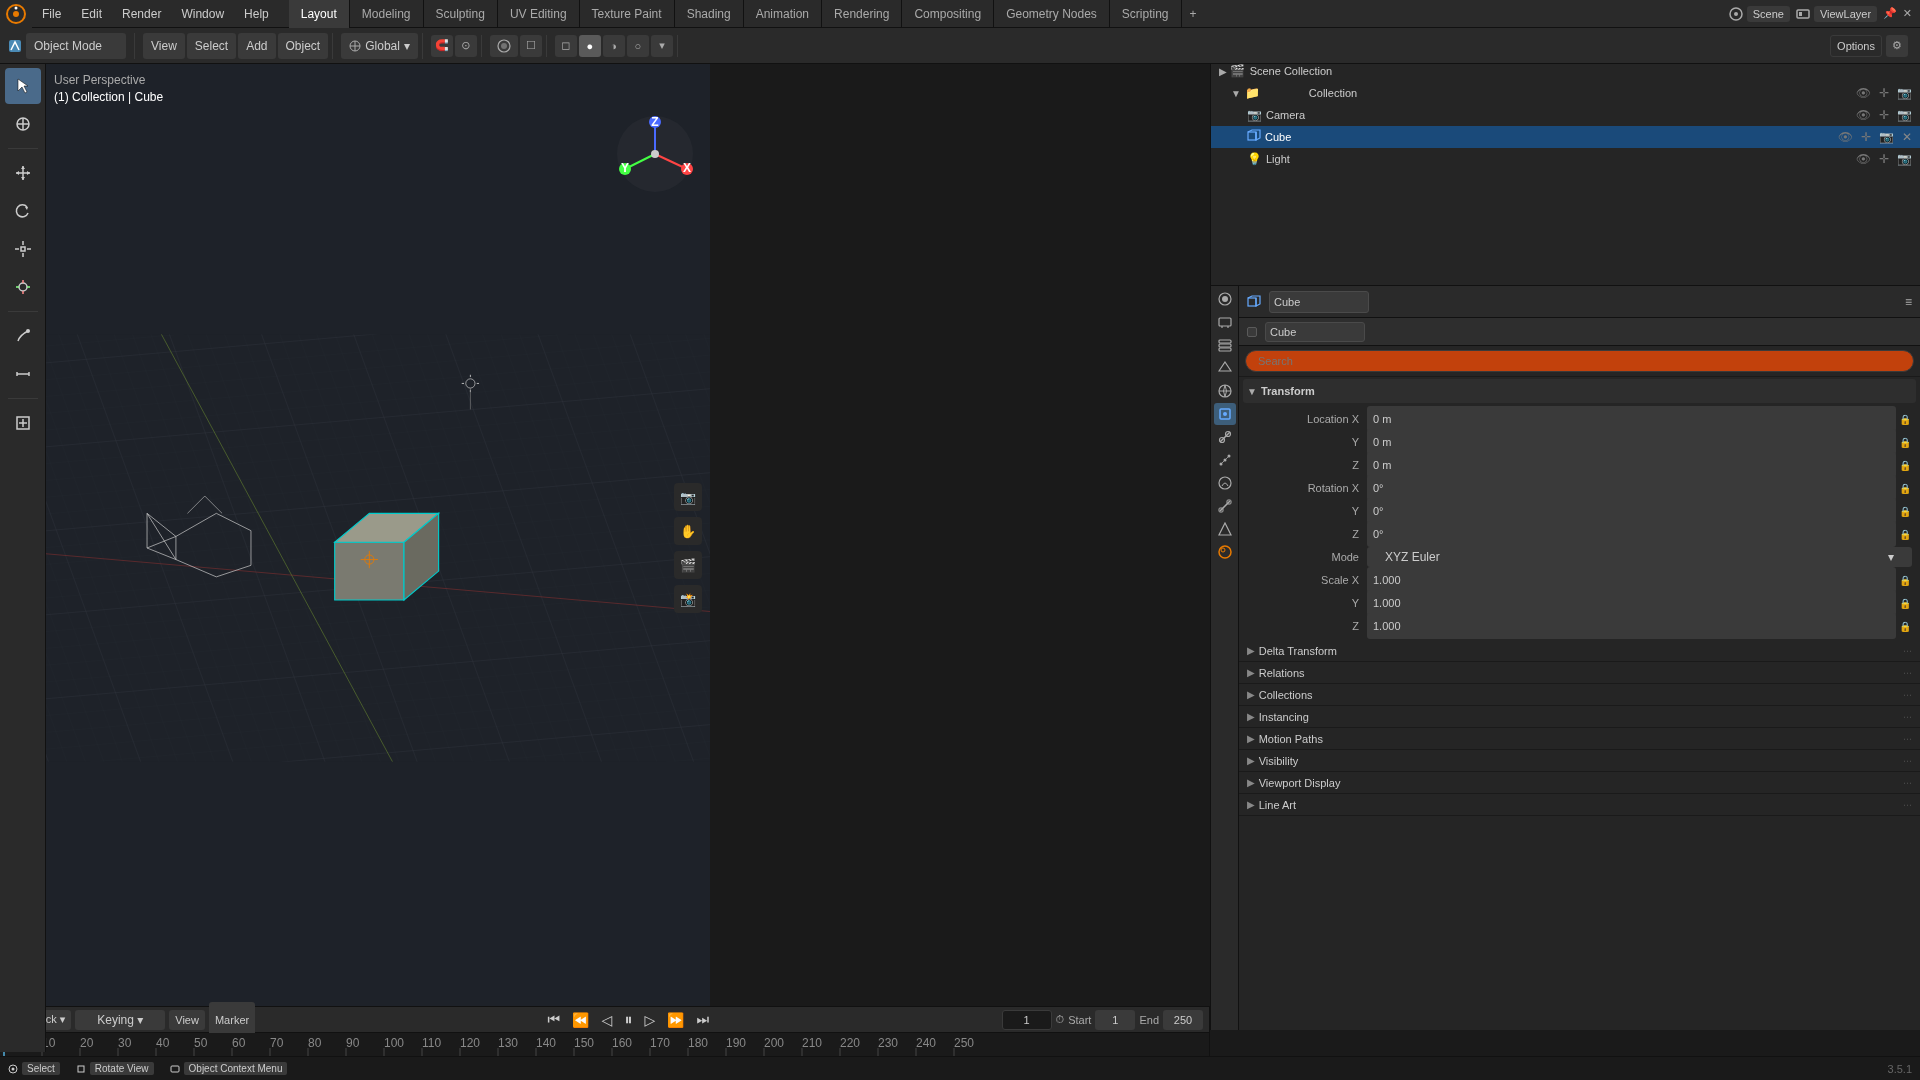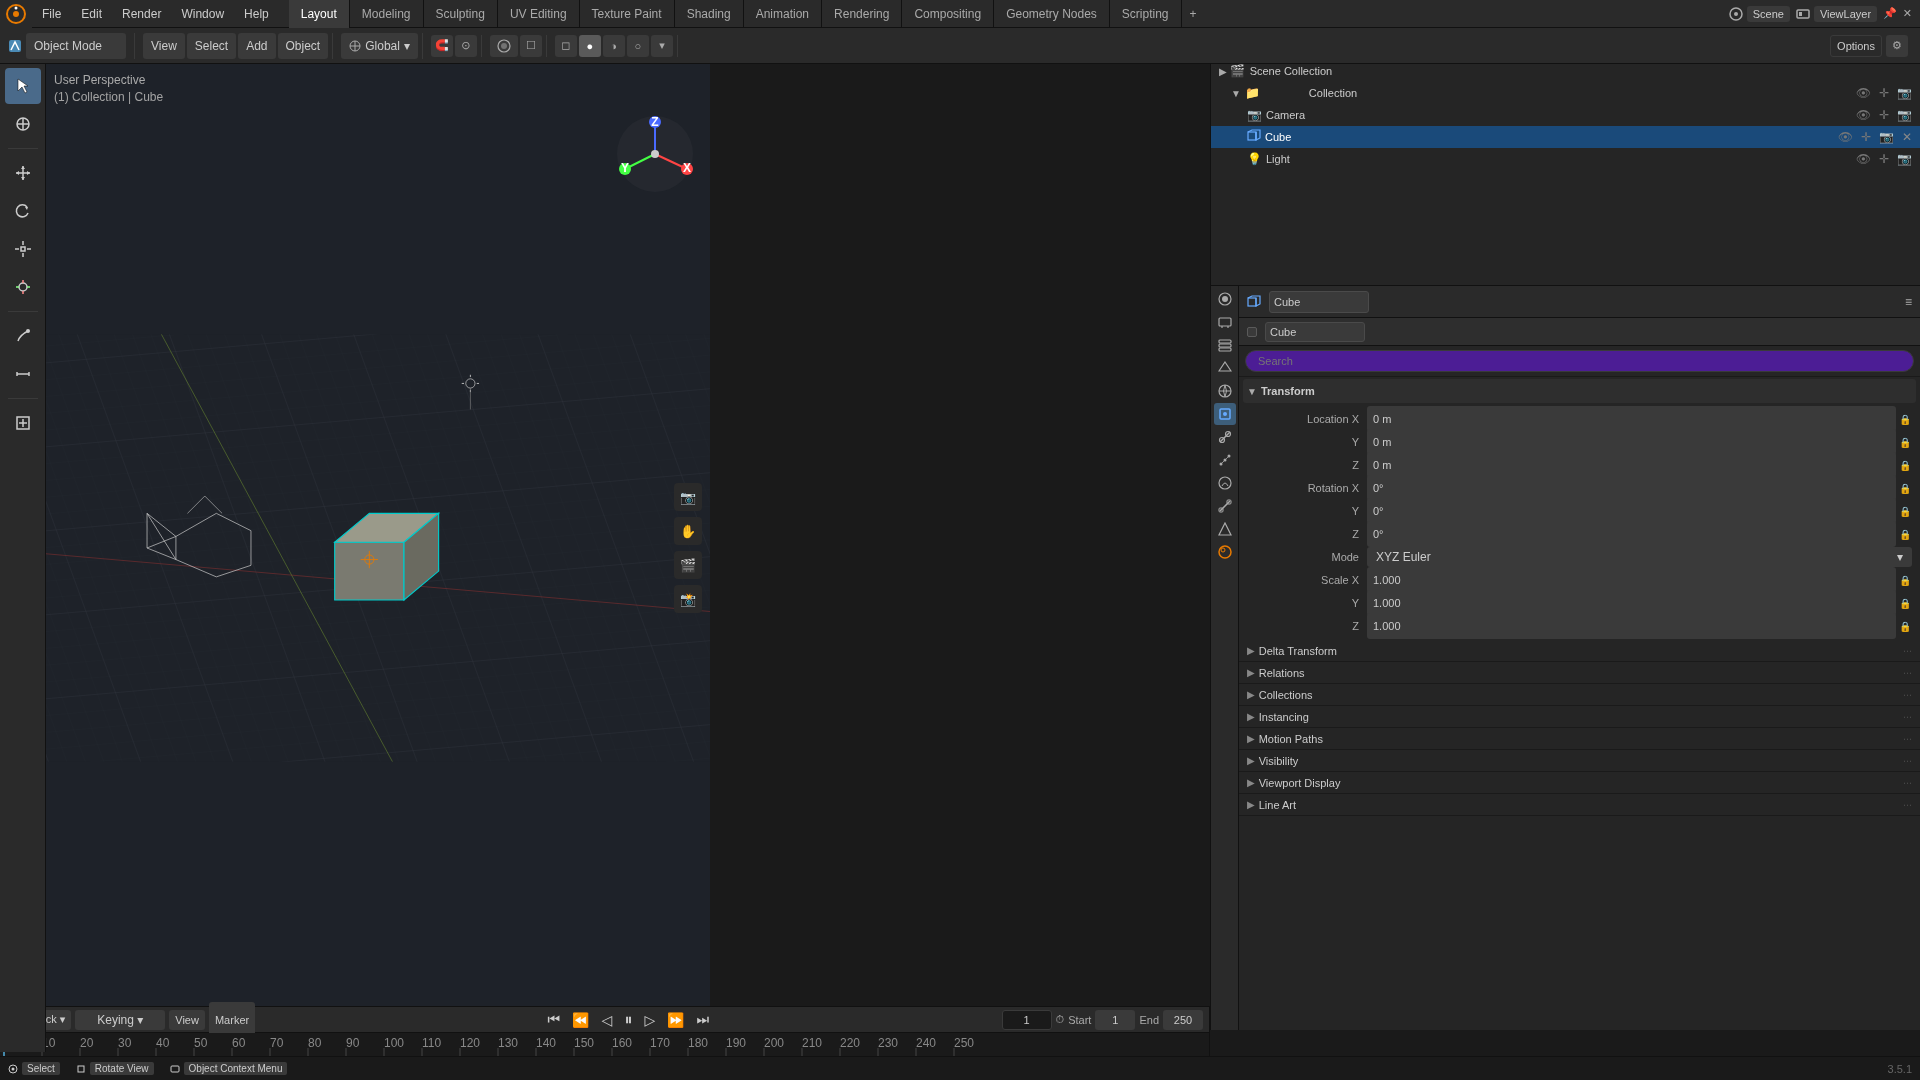--- a/index.html
+++ b/index.html
@@ -72,21 +72,21 @@
     .section-header { height: 24px; display: flex; align-items: center; padding: 0 4px; cursor: pointer; background: #2e2e2e; border-radius: 3px; margin: 2px 0; }
     .section-chevron { color: #aaa; margin-right: 4px; font-size: 10px; }
     .section-label { font-weight: bold; color: #ccc; font-size: 11px; }
     .section-content { padding: 4px 0; }
     
     .prop-row { display: flex; align-items: center; height: 22px; margin: 1px 0; }
     .prop-label { color: #aaa; font-size: 11px; text-align: right; padding-right: 8px; min-width: 120px; }
     .prop-value { background: #3a3a3a; border: none; color: #ccc; height: 26px; padding: 0 6px; border-radius: 3px; flex: 1; display: flex; align-items: center; font-size: 11px; cursor: text; }
     .prop-lock { color: #888; margin-left: 4px; font-size: 10px; cursor: pointer; }
     
-    .dropdown-prop { background: #3a3a3a; height: 20px; color: #ccc; padding: 0 9px; border-radius: 3px; flex: 1; display: flex; align-items: center; justify-content: space-between; cursor: pointer; font-size: 11px; }
+    .dropdown-prop { background: #3a3a3a; height: 20px; color: #ccc; padding: 0 18px; border-radius: 3px; flex: 1; display: flex; align-items: center; justify-content: space-between; cursor: pointer; font-size: 11px; }
     .timeline-btn { background: none; border: none; color: #ccc; cursor: pointer; padding: 0 4px; font-size: 14px; }
 
     
     #statusbar {
       position: absolute; left: 0; right: 0; bottom: 0; height: 24px;
       background: #1a1a1a; display: flex; align-items: center; padding: 0 8px; gap: 16px;
       border-top: 1px solid #111; z-index: 200;
     }
     .status-item { display: flex; align-items: center; gap: 4px; color: #aaa; font-size: 11px; }
     .status-key { background: #3a3a3a; padding: 1px 5px; border-radius: 2px; color: #ccc; font-size: 10px; }
@@ -301,21 +301,21 @@
         <line x1="9" y1="5" x2="9" y2="13" stroke="#ccc" stroke-width="1.5"></line>
         <line x1="5" y1="9" x2="13" y2="9" stroke="#ccc" stroke-width="1.5"></line>
       </svg>
   </button>
 </div>
 
 <div id="viewport">
 
   <div class="vp-info">
     <div>User Perspective</div>
-    <div style="color:#a3a3a3;">(1) Collection | Cube</div>
+    <div style="color:#ffffff;">(1) Collection | Cube</div>
   </div>
 
   <svg class="grid-svg" viewBox="0 0 1150 740" preserveAspectRatio="xMidYMid meet">
     <defs>
       <pattern id="grid-small" width="30" height="30" patternUnits="userSpaceOnUse" patternTransform="rotate(-20) skewY(15) translate(350,200)">
         <path d="M 30 0 L 0 0 0 30" fill="none" stroke="#2a2d33" stroke-width="0.5"></path>
       </pattern>
       <pattern id="grid-large" width="150" height="150" patternUnits="userSpaceOnUse" patternTransform="rotate(-20) skewY(15) translate(350,200)">
         <path d="M 150 0 L 0 0 0 150" fill="none" stroke="#323640" stroke-width="1"></path>
       </pattern>
@@ -551,21 +551,21 @@
       <input type="text" value="Cube" style="background: rgb(58, 58, 58); border: 1px solid rgb(74, 74, 74); color: rgb(204, 204, 204); height: 22px; padding: 0px 4px; border-radius: 3px; font-size: 11px; width: 100px;">
       <div style="margin-left:auto;color:#aaa;cursor:pointer;">≡</div>
     </div>
 
     <div style="height:28px;background:#2e2e2e;display:flex;align-items:center;padding:0 8px;gap:6px;border-bottom:1px solid #111;">
       <div style="width:10px;height:10px;border-radius:2px;background:#3a3a3a;border:1px solid #5a5a5a;margin-right:2px;"></div>
       <input type="text" value="Cube" style="background: rgb(58, 58, 58); border: 1px solid rgb(74, 74, 74); color: rgb(204, 204, 204); height: 20px; padding: 0px 4px; border-radius: 3px; font-size: 11px; width: 100px;">
     </div>
 
     <div style="padding:4px 6px;border-bottom:1px solid #1a1a1a;">
-      <input type="text" placeholder="Search" style="background: #4c1d95; border: 1px solid rgb(58, 58, 58); color: rgb(204, 204, 204); height: 22px; padding: 0px 12px; border-radius: 11px; width: 100%; font-size: 11px;">
+      <input type="text" placeholder="Search" style="background: #c2410c; border: 1px solid rgb(58, 58, 58); color: rgb(204, 204, 204); height: 22px; padding: 0px 12px; border-radius: 11px; width: 100%; font-size: 11px;">
     </div>
 
     <div class="section-header" style="margin:2px 4px;">
       <span class="section-chevron">▼</span>
       <span class="section-label">Transform</span>
     </div>
     <div class="section-content" style="padding:2px 8px;">
 
       <div class="prop-row">
         <div class="prop-label">Location X</div>

